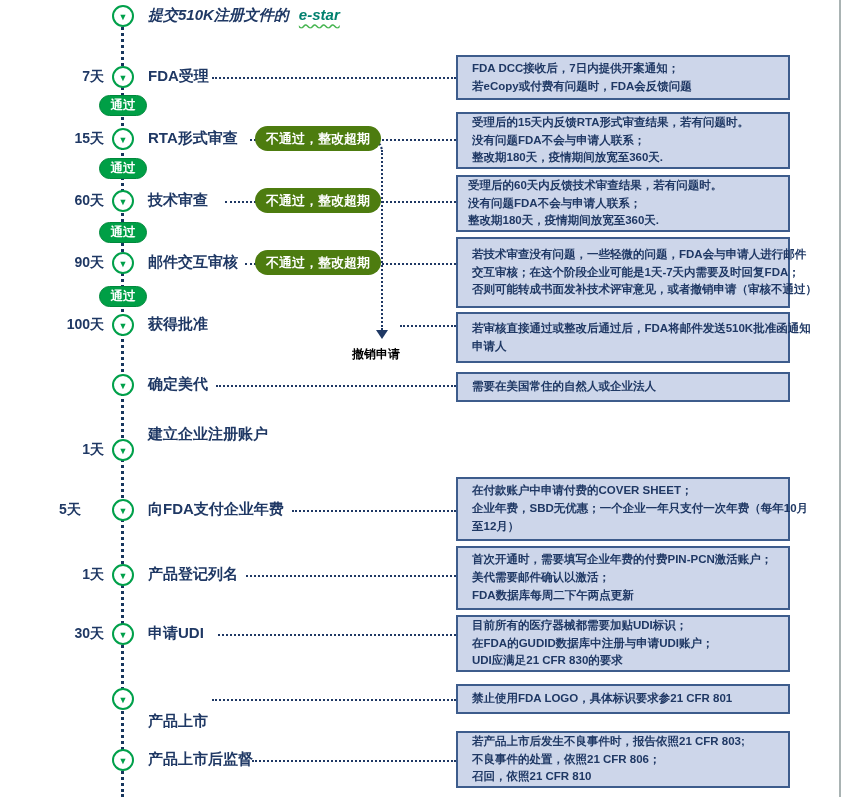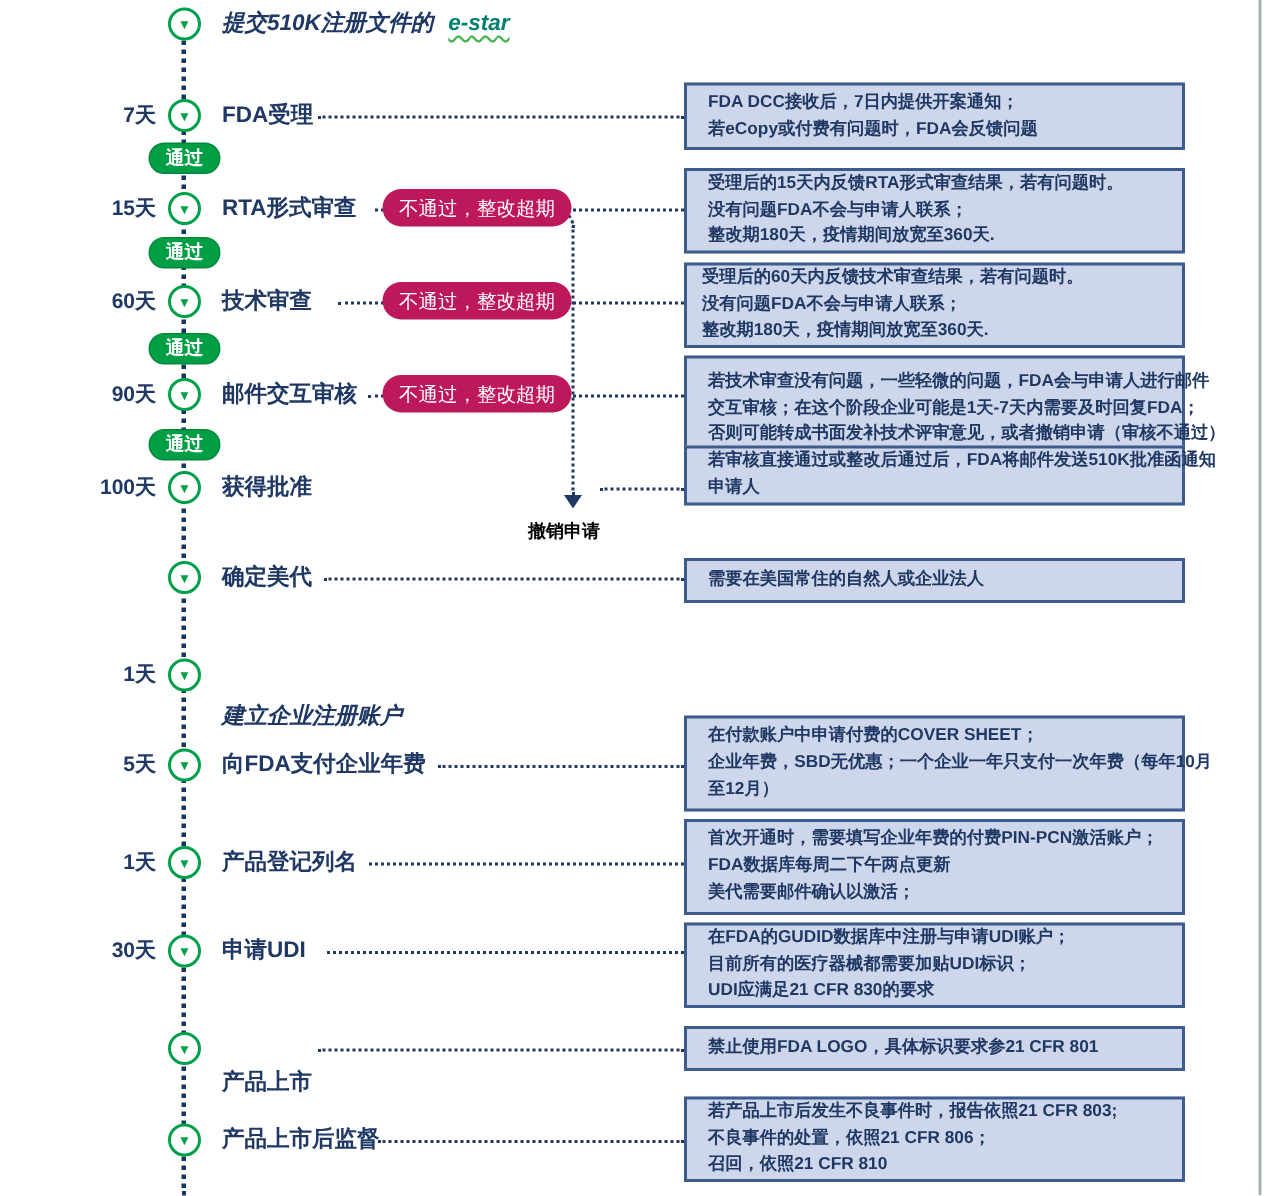--- a/index.html
+++ b/index.html
@@ -26,21 +26,21 @@
                 font-size:15px; white-space:nowrap; z-index:2; }
   .step-label .hl { color:#00806E; margin-left:10px;
                     text-decoration:underline; text-decoration-style:wavy;
                     text-decoration-color:#46B450; text-underline-offset:3px; }
 
   .pass-badge { position:absolute; left:99px; width:48px; height:21px; border-radius:11px;
                 background:#009F46; border:1px solid #00893C; color:#fff; font-size:12.5px;
                 font-weight:bold; display:flex; align-items:center; justify-content:center;
                 z-index:4; }
   .fail-badge { position:absolute; left:255px; height:25px; border-radius:13px;
-                background:#be185d; color:#fff; font-size:13px; font-weight:normal;
+                background:#4d7c0f; color:#fff; font-size:13px; font-weight:bold;
                 display:flex; align-items:center; justify-content:center;
                 padding:0 11px; white-space:nowrap; z-index:5; }
 
   .cancel-label { position:absolute; color:#000000; font-weight:bold; font-size:12px;
                   white-space:nowrap; z-index:2; }
 
   .info-box { position:absolute; left:456px; width:334px; background:#CDD6EA;
               border:2px solid #3D5C8C; color:#1F3864; font-weight:bold; font-size:11.5px;
               line-height:1.55; display:flex; flex-direction:column; justify-content:center;
               padding:4px 8px 4px 14px; z-index:2; }
@@ -99,23 +99,23 @@
     <div class="step-label" style="top: 315px;"><span>获得批准</span></div>
     <div class="connector" style="left: 216px; top: 385px; width: 240px;"></div>
     <div class="node" style="left: 112px; top: 374px;">
       <span class="tri">▼</span>
     </div>
     <div class="step-label" style="top: 375px;"><span>确定美代</span></div>
     <div class="day" style="top: 441px;">1天</div>
     <div class="node" style="left: 112px; top: 439px;">
       <span class="tri">▼</span>
     </div>
-    <div class="step-label" style="top: 468px; font-style: italic;"><span>建立企业注册账户</span></div>
+    <div class="step-label" style="top: 425px;"><span>建立企业注册账户</span></div>
     <div class="connector" style="left: 292px; top: 510px; width: 164px;"></div>
-    <div class="day" style="top: 501px;">5天</div>
+    <div class="day" style="top: 501px; text-align: center;">5天</div>
     <div class="node" style="left: 112px; top: 499px;">
       <span class="tri">▼</span>
     </div>
     <div class="step-label" style="top: 500px;"><span>向FDA支付企业年费</span></div>
     <div class="connector" style="left: 246px; top: 575px; width: 210px;"></div>
     <div class="day" style="top: 566px;">1天</div>
     <div class="node" style="left: 112px; top: 564px;">
       <span class="tri">▼</span>
     </div>
     <div class="step-label" style="top: 565px;"><span>产品登记列名</span></div>
@@ -151,40 +151,40 @@
     <div class="info-box" style="top: 175px; height: 57px; padding-left: 10px;">
       <div class="line">受理后的60天内反馈技术审查结果，若有问题时。</div>
       <div class="line">没有问题FDA不会与申请人联系；</div>
       <div class="line">整改期180天，疫情期间放宽至360天.</div>
     </div>
     <div class="info-box" style="top: 237px; height: 71px;">
       <div class="line">若技术审查没有问题，一些轻微的问题，FDA会与申请人进行邮件</div>
       <div class="line">交互审核；在这个阶段企业可能是1天-7天内需要及时回复FDA；</div>
       <div class="line">否则可能转成书面发补技术评审意见，或者撤销申请（审核不通过）</div>
     </div>
-    <div class="info-box" style="top: 297px; height: 40px;">
+    <div class="info-box" style="top: 312px; height: 51px;">
       <div class="line">若审核直接通过或整改后通过后，FDA将邮件发送510K批准函通知</div>
       <div class="line">申请人</div>
     </div>
     <div class="info-box" style="top: 372px; height: 30px;">
       <div class="line">需要在美国常住的自然人或企业法人</div>
     </div>
     <div class="info-box" style="top: 477px; height: 64px;">
       <div class="line">在付款账户中申请付费的COVER SHEET；</div>
       <div class="line">企业年费，SBD无优惠；一个企业一年只支付一次年费（每年10月</div>
       <div class="line">至12月）</div>
     </div>
     <div class="info-box" style="top: 546px; height: 64px;">
       <div class="line">首次开通时，需要填写企业年费的付费PIN-PCN激活账户；</div>
+      <div class="line">美代需要邮件确认以激活；</div>
       <div class="line">FDA数据库每周二下午两点更新</div>
-      <div class="line">美代需要邮件确认以激活；</div>
     </div>
     <div class="info-box" style="top: 615px; height: 57px;">
+      <div class="line">目前所有的医疗器械都需要加贴UDI标识；</div>
       <div class="line">在FDA的GUDID数据库中注册与申请UDI账户；</div>
-      <div class="line">目前所有的医疗器械都需要加贴UDI标识；</div>
       <div class="line">UDI应满足21 CFR 830的要求</div>
     </div>
     <div class="info-box" style="top: 684px; height: 30px;">
       <div class="line">禁止使用FDA LOGO，具体标识要求参21 CFR 801</div>
     </div>
     <div class="info-box" style="top: 731px; height: 57px;">
       <div class="line">若产品上市后发生不良事件时，报告依照21 CFR 803;</div>
       <div class="line">不良事件的处置，依照21 CFR 806；</div>
       <div class="line">召回，依照21 CFR 810</div>
     </div>

